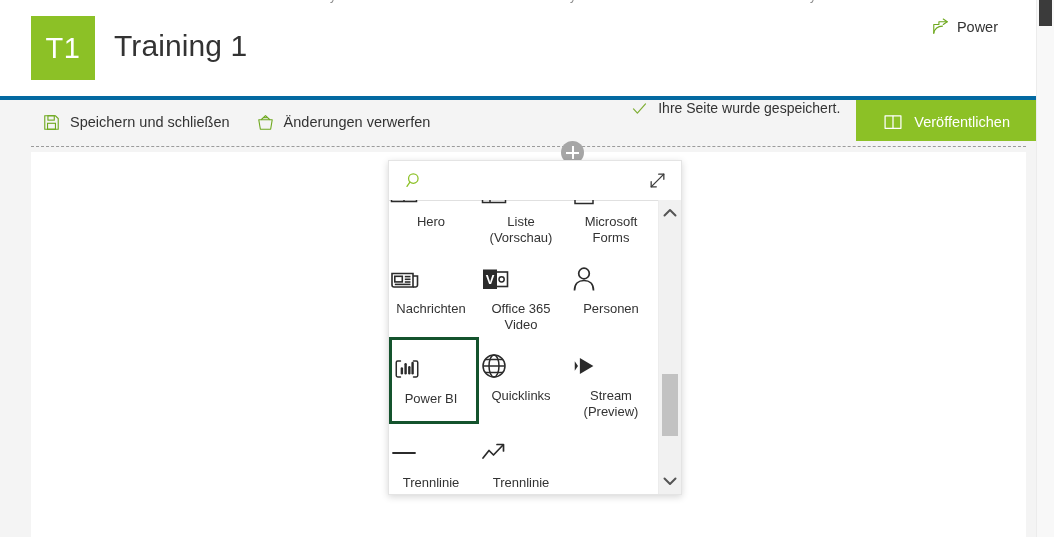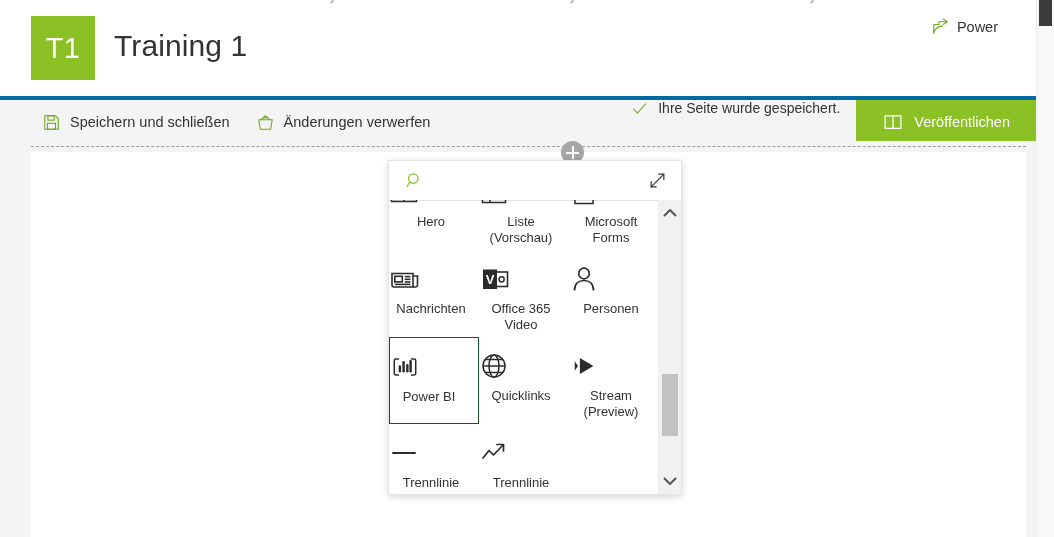--- a/index.html
+++ b/index.html
@@ -239,21 +239,21 @@
     width: 90px;
     height: 87px;
     box-sizing: border-box;
     display: flex;
     flex-direction: column;
     align-items: flex-start;
     cursor: pointer;
     padding-top: 10px;
   }
   .wp-cell.selected {
-    border: 1px solid #14532d;
+    border: 3px solid #14532d;
   }
   .wp-icon {
     height: 38px;
     display: flex;
     align-items: center;
     justify-content: center;
   }
   .wp-label {
     margin-top: 3px;
     font-size: 13px;

